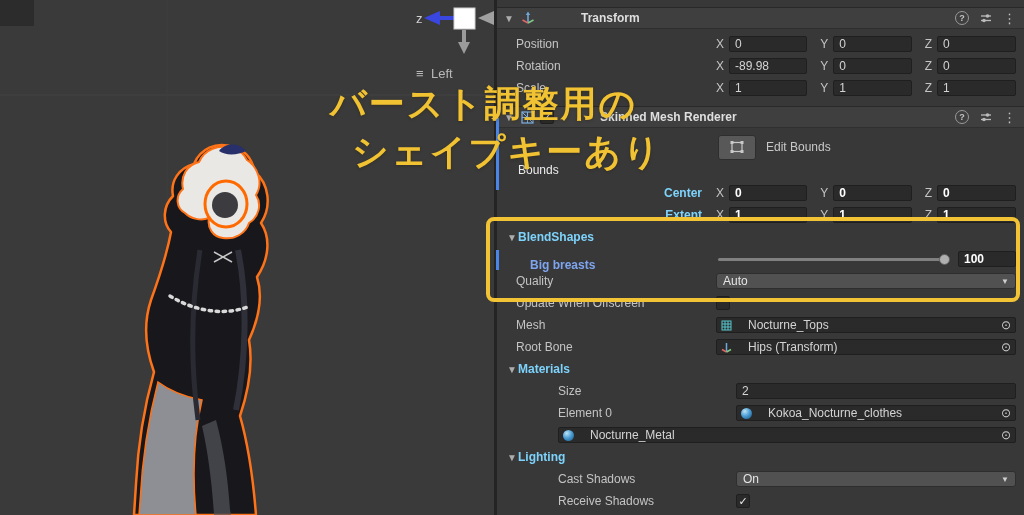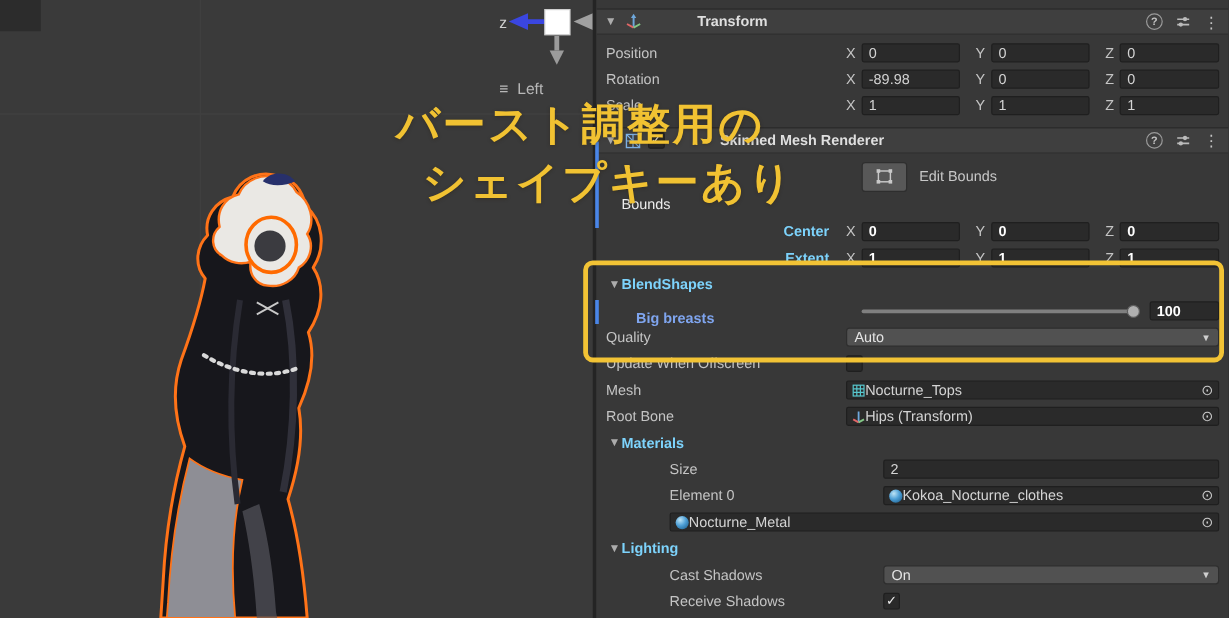--- a/index.html
+++ b/index.html
@@ -20,21 +20,21 @@
     padding:0 8px 0 6px; background:#3F3F3F;
     border-top:1px solid #292929; border-bottom:1px solid #2F2F2F; margin-bottom:6px;
   }
   .comp-header.first { margin-top:7px; }
   .comp-title { font-weight:bold; color:#DFDFDF;margin-left:40px; }
   .fold-tri { color:#ACACAC; font-size:10px; width:12px; text-align:center; flex:none; }
   .hdr-icons { margin-left:auto; display:flex; align-items:center; gap:11px; }
   .help-ic { box-sizing:border-box; width:14px; height:14px; border-radius:50%; border:1px solid #9A9A9A;
              color:#C4C4C4; font-size:9px; line-height:12px; text-align:center; font-weight:bold; }
   .kebab { color:#C4C4C4; font-size:13px; line-height:13px; }
-  .row { display:flex; align-items:center; height:18px; margin-bottom:4px; padding-left:8px; padding-right:8px; }
+  .row { display:flex; align-items:center; height:18px; margin-bottom:4px; padding-left:19px; padding-right:8px; }
   .lbl { width:200px; flex:none; color:#C4C4C4; white-space:nowrap; overflow:hidden; }
   .r-lbl { text-align:right; box-sizing:border-box; padding-right:14px; font-weight:bold; color:#7dd3fc; }
   .row.ind1 { padding-left:33px; } .row.ind1 .lbl { width:188px; }
   .row.ind2 { padding-left:61px; } .row.ind2 .lbl { width:178px; }
   .fold-row { padding-left:9px; }
   .fold-row .fold-lbl { font-weight:bold; color:#7dd3fc; }
   .xyz { flex:1; display:flex; gap:13px; min-width:0; }
   .ax-group { flex:1; display:flex; align-items:center; gap:5px; min-width:0; }
   .ax { color:#C4C4C4; flex:none; }
   .field {
@@ -54,21 +54,21 @@
   .thumb { position:absolute; right:-1px; top:-4px; width:11px; height:11px; border-radius:50%;
            background:#B0B0B0; border:1px solid #5E5E5E; box-sizing:border-box; }
   .slider-val { flex:none; width:58px; }
   .dropdown { box-sizing:border-box; flex:1; height:16px; background:#515151; border:1px solid #2E2E2E;
               border-radius:3px; display:flex; align-items:center; padding:0 6px; color:#E4E4E4; min-width:0; }
   .dd-caret { margin-left:auto; font-size:8px; color:#CFCFCF; }
   .checkbox { box-sizing:border-box; width:14px; height:14px; background:#2A2A2A; border:1px solid #1F1F1F;
               border-radius:2px; display:flex; align-items:center; justify-content:center;
               color:#ECECEC; font-size:11px; line-height:11px; flex:none; }
   .objfield { box-sizing:border-box; flex:1; height:16px; background:#2A2A2A; border:1px solid #1F1F1F;
-              border-radius:2px; display:flex; align-items:center; gap:0; padding:0 4px;
+              border-radius:2px; display:flex; align-items:center; gap:16px; padding:0 4px;
               color:#D4D4D4; min-width:0; white-space:nowrap; }
   .picker { margin-left:auto; color:#C8C8C8; font-size:12px; line-height:12px; }
   .matball { width:11px; height:11px; border-radius:50%; flex:none;
              background:radial-gradient(circle at 35% 30%, #BDE3F5, #4D9FD6 45%, #14527E); }
   
   .override-bar { position:absolute; left:496px; width:3px; background:#4A86E8; z-index:6; }
   .ob1 { top:118px; height:72px; } .ob2 { top:250px; height:20px; }
   .hl-box { position:absolute; left:486px; top:217px; width:534px; height:85px; box-sizing:border-box;
             border:4px solid #F2C335; border-radius:8px; z-index:20; pointer-events:none; }
   .overlay-jp { position:absolute; z-index:30; color:#F1C232; font-weight:800; font-size:36px;

